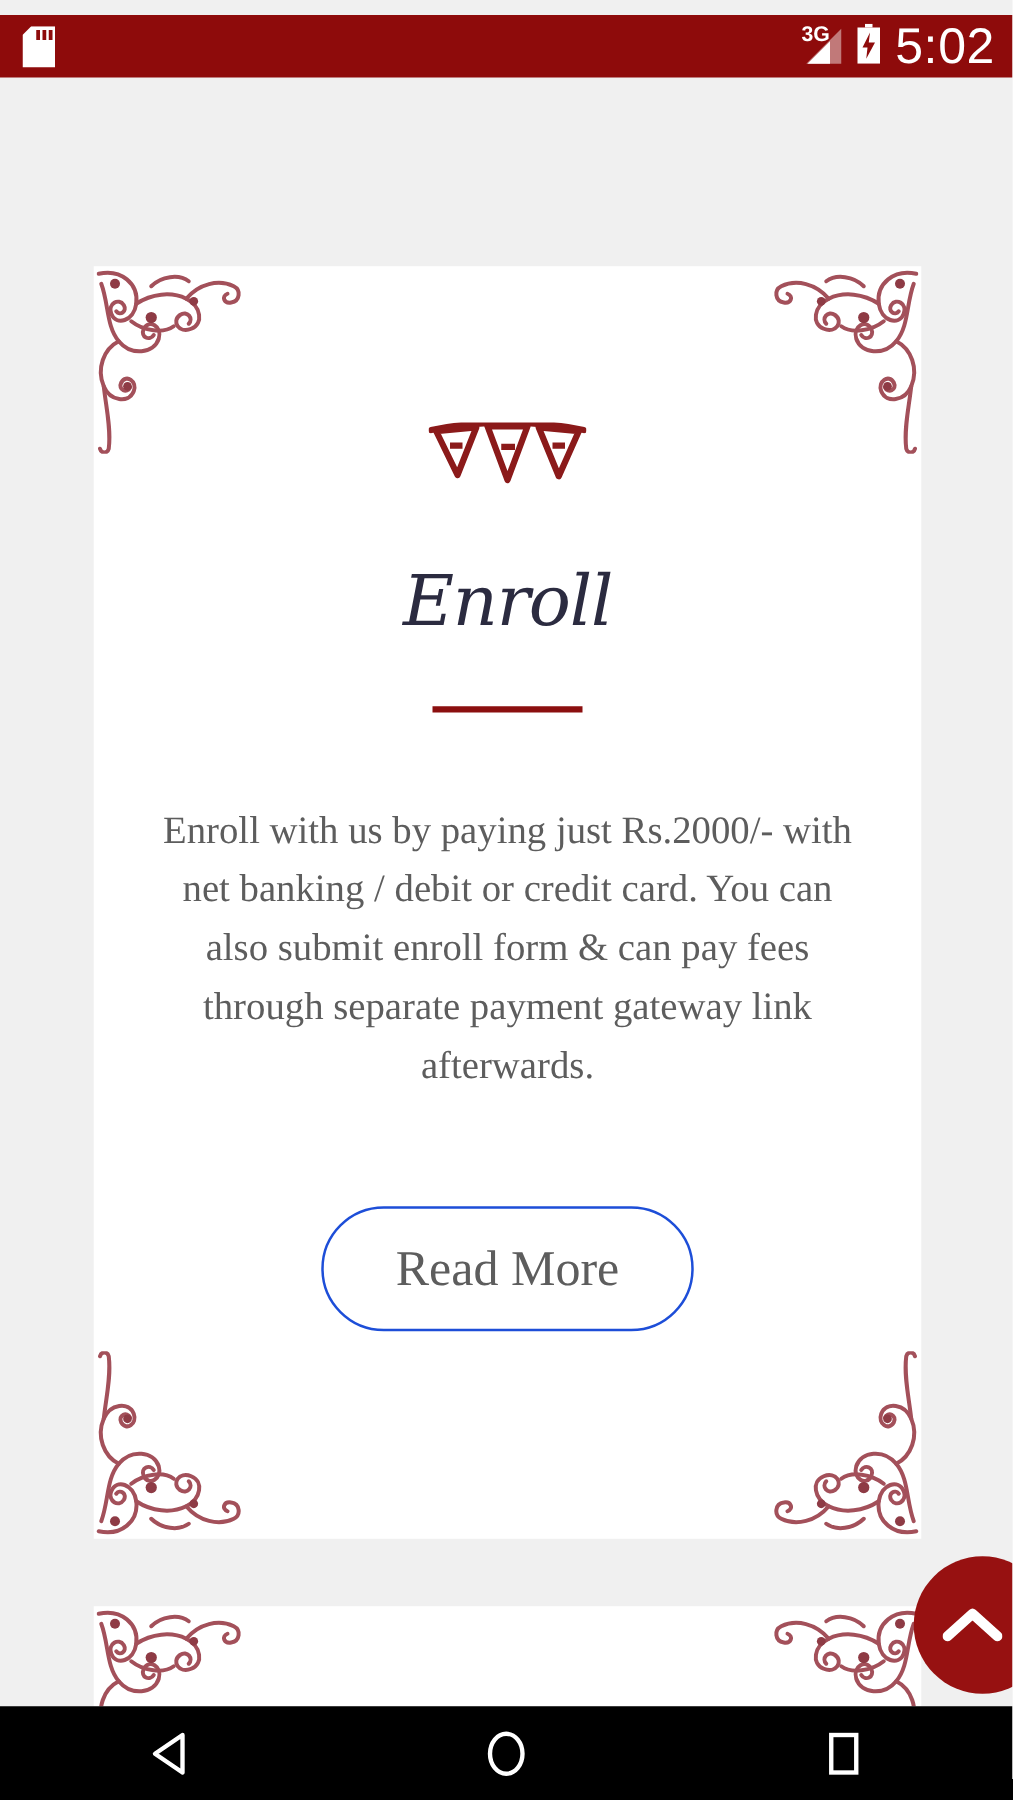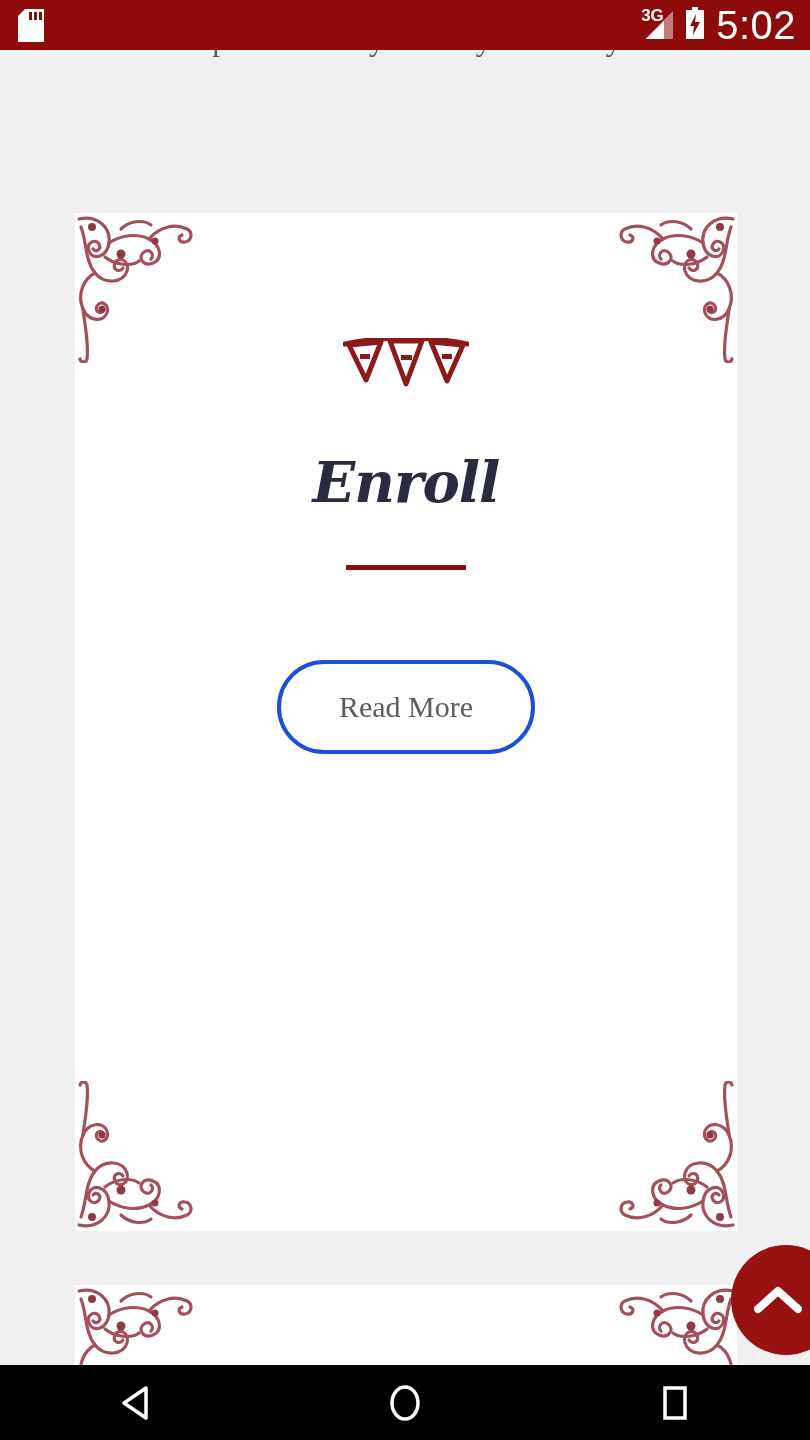--- a/index.html
+++ b/index.html
@@ -6,21 +6,21 @@
   html,body { width:810px; height:1440px; }
   body {
     background:#f0f0f0;
     font-family:"Liberation Serif", serif;
     overflow:hidden;
     position:relative;
   }
 
   
   #status-bar {
-    position:absolute; top:0; left:0;
+    position:absolute; top:12px; left:0;
     width:810px; height:50px;
     background:#8e0b0b;
     display:flex; align-items:center;
     padding:0 14px 0 18px;
     z-index:60;
   }
   #status-bar .sb-left { display:flex; align-items:center; }
   #status-bar .sb-right {
     margin-left:auto; display:flex; align-items:center; gap:11px;
   }
@@ -81,47 +81,47 @@
     padding:125px 38px 0 38px;
     text-align:center;
   }
   .bunting { display:flex; justify-content:center; }
   .bunting svg { display:block; }
 
   .card-title {
     margin-top:62px;
     font-family:"DejaVu Serif", serif;
     font-style:italic;
-    font-weight:bold;
+    font-weight:normal;
     font-size:56px;
     color:#2b2b40;
     letter-spacing:-1px;
     line-height:1;
   }
   .title-rule {
     width:120px; height:5px;
     background:#8b0f0f;
     margin:55px auto 0 auto;
   }
   .card-body {
     margin-top:70px;
     font-size:31px;
     line-height:47px;
     color:#5d5d5d;
     padding:0 14px;
   }
   .btn-row { margin-top:90px; display:flex; justify-content:center; }
   .read-more-btn {
     display:inline-block;
-    border:4px solid #1d4ed8;
+    border:2px solid #1d4ed8;
     border-radius:60px;
     background:transparent;
     color:#5d5d5d;
     font-family:"Liberation Serif", serif;
-    font-size:30px;
+    font-size:40px;
     line-height:1;
     padding:28px 58px;
     cursor:pointer;
   }
 
   
   #scroll-top-fab {
     position:absolute;
     top:1195px; left:731px;
     width:110px; height:110px;
@@ -276,20 +276,21 @@
           <path d="M47 3 L79 3 L63 46 Z" fill="none" stroke="#8b1a1a" stroke-width="5" stroke-linejoin="round"></path>
           <path d="M88 4 L120 7 L104 43 Z" fill="none" stroke="#8b1a1a" stroke-width="5" stroke-linejoin="round"></path>
           <rect x="17" y="16" width="10" height="5" fill="#8b1a1a"></rect>
           <rect x="58" y="17" width="11" height="5" fill="#8b1a1a"></rect>
           <rect x="99" y="16" width="10" height="5" fill="#8b1a1a"></rect>
         </svg>
       </div>
 
       <div class="card-title">Enroll</div>
       <div class="title-rule"></div>
+      <div class="card-body">Enroll with us by paying just Rs.2000/- with net banking / debit or credit card. You can also submit enroll form &amp; can pay fees through separate payment gateway link afterwards.</div>
 
       <div class="btn-row">
         <button class="read-more-btn">Read More</button>
       </div>
     </div>
   </div>
 
   <div class="card" id="card-next">
     <span class="corner tl">
       <svg viewBox="0 0 118 150">

